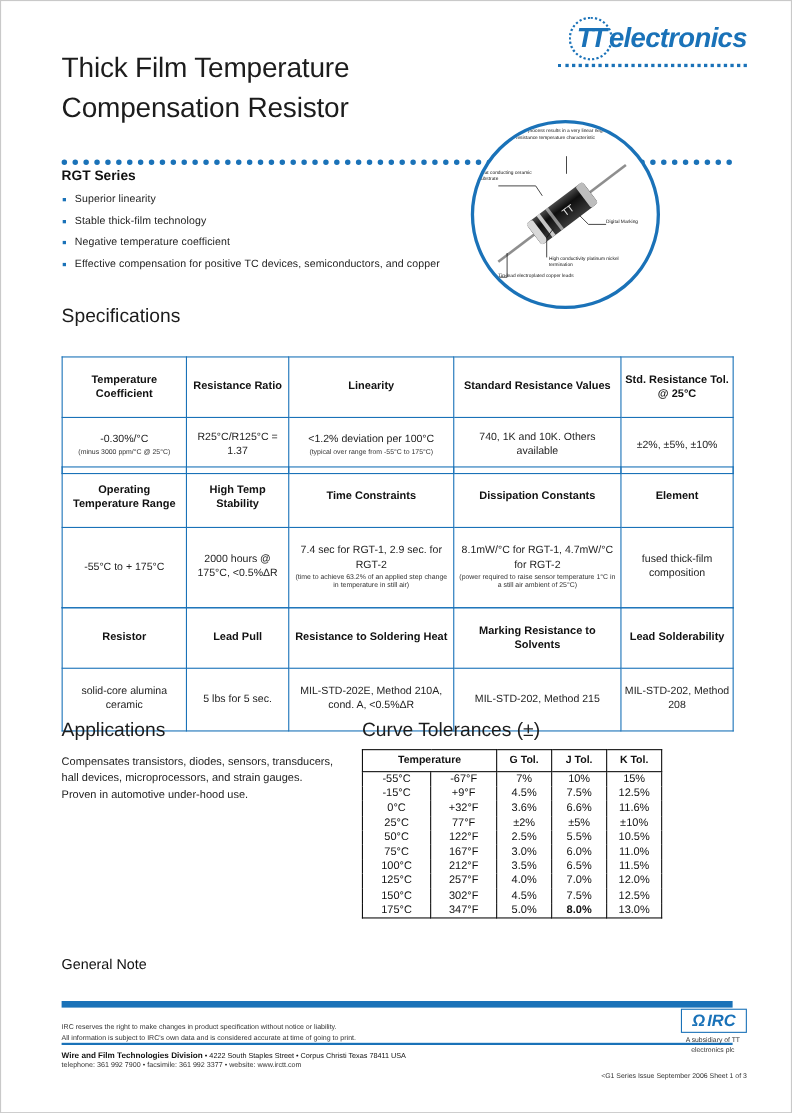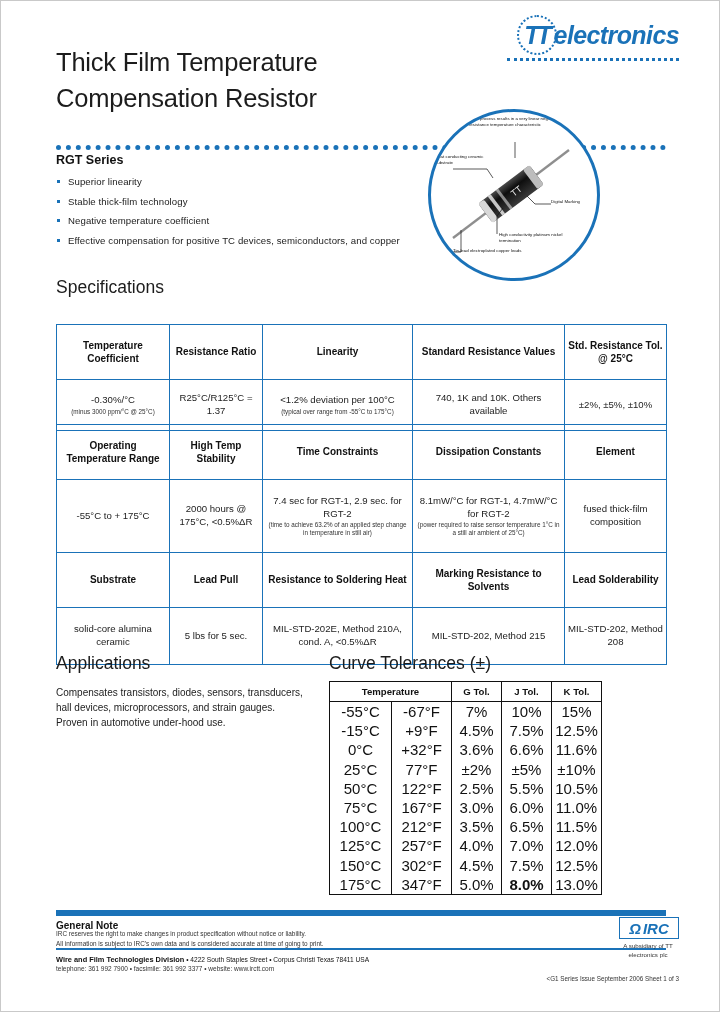--- a/index.html
+++ b/index.html
@@ -130,36 +130,36 @@
   }
   
   #curve-heading{position:absolute;left:328px;top:652px;}
   .ctol{
     position:absolute;left:328px;top:680px;
     width:272px;border-collapse:collapse;table-layout:fixed;
   }
   .ctol th,.ctol td{
     border:1.1px solid #111;
     text-align:center;
-    font-size:15px;color:#111;
+    font-size:10px;color:#111;
   }
   .ctol th{font-weight:bold;padding:4px 2px;font-size:9.6px;}
   .ctol td{padding:1.1px 2px;}
   .ctol tr td:first-child,.ctol tr td:nth-child(2){border-right:1.1px solid #111;}
   .ctol .nb{border-top:none;border-bottom:none;}
   
   .foot-bar{
     position:absolute;left:55px;top:909px;width:610px;height:6px;background:#1a72b8;
   }
   .foot-bar2{
     position:absolute;left:55px;top:947px;width:610px;height:2px;background:#1a72b8;
   }
   .gen-note-t{
-    position:absolute;left:55px;top:919px;
-    font-size:10px;font-weight:bold;color:#111;
+    position:absolute;left:55px;top:868px;
+    font-size:13px;font-weight:normal;color:#111;
   }
   .gen-note-b{
     position:absolute;left:55px;top:928px;width:430px;
     font-size:6.4px;line-height:1.55;color:#333;
   }
   .addr1{
     position:absolute;left:55px;top:954px;
     font-size:7.4px;font-weight:bold;color:#111;
   }
   .addr1 span.norm{font-weight:normal;font-size:6.6px;}
@@ -312,21 +312,21 @@
   <table class="spec tbl3">
     <colgroup>
         <col style="width:113px">
         <col style="width:93px">
         <col style="width:150px">
         <col style="width:152px">
         <col style="width:102px">
       </colgroup>
     <tbody>
         <tr>
-      <th>Substrate</th>
+      <th>Resistor</th>
       <th>Lead Pull</th>
       <th>Resistance to Soldering Heat</th>
       <th>Marking Resistance to Solvents</th>
       <th>Lead Solderability</th>
     </tr>
     <tr>
       <td style="height:46px"><span>solid-core alumina ceramic</span></td>
       <td><span>5 lbs for 5 sec.</span></td>
       <td><span>MIL-STD-202E, Method 210A, cond. A, &lt;0.5%ΔR</span></td>
       <td><span>MIL-STD-202, Method 215</span></td>

